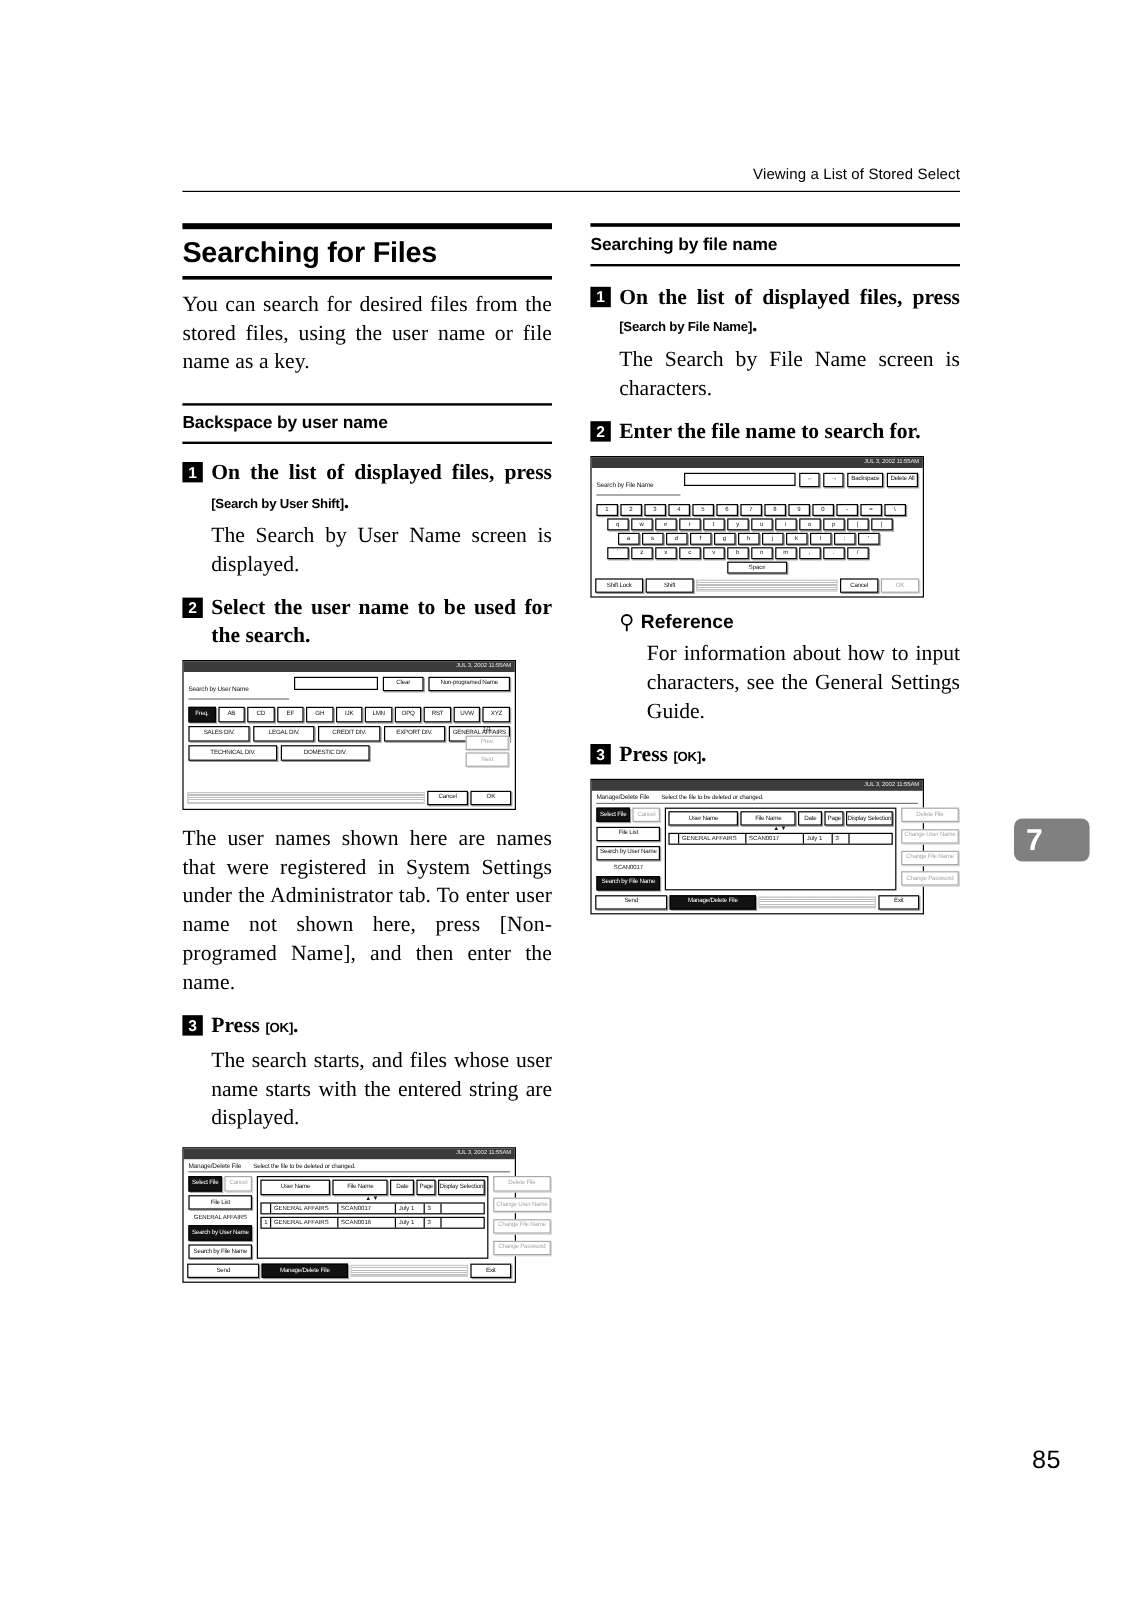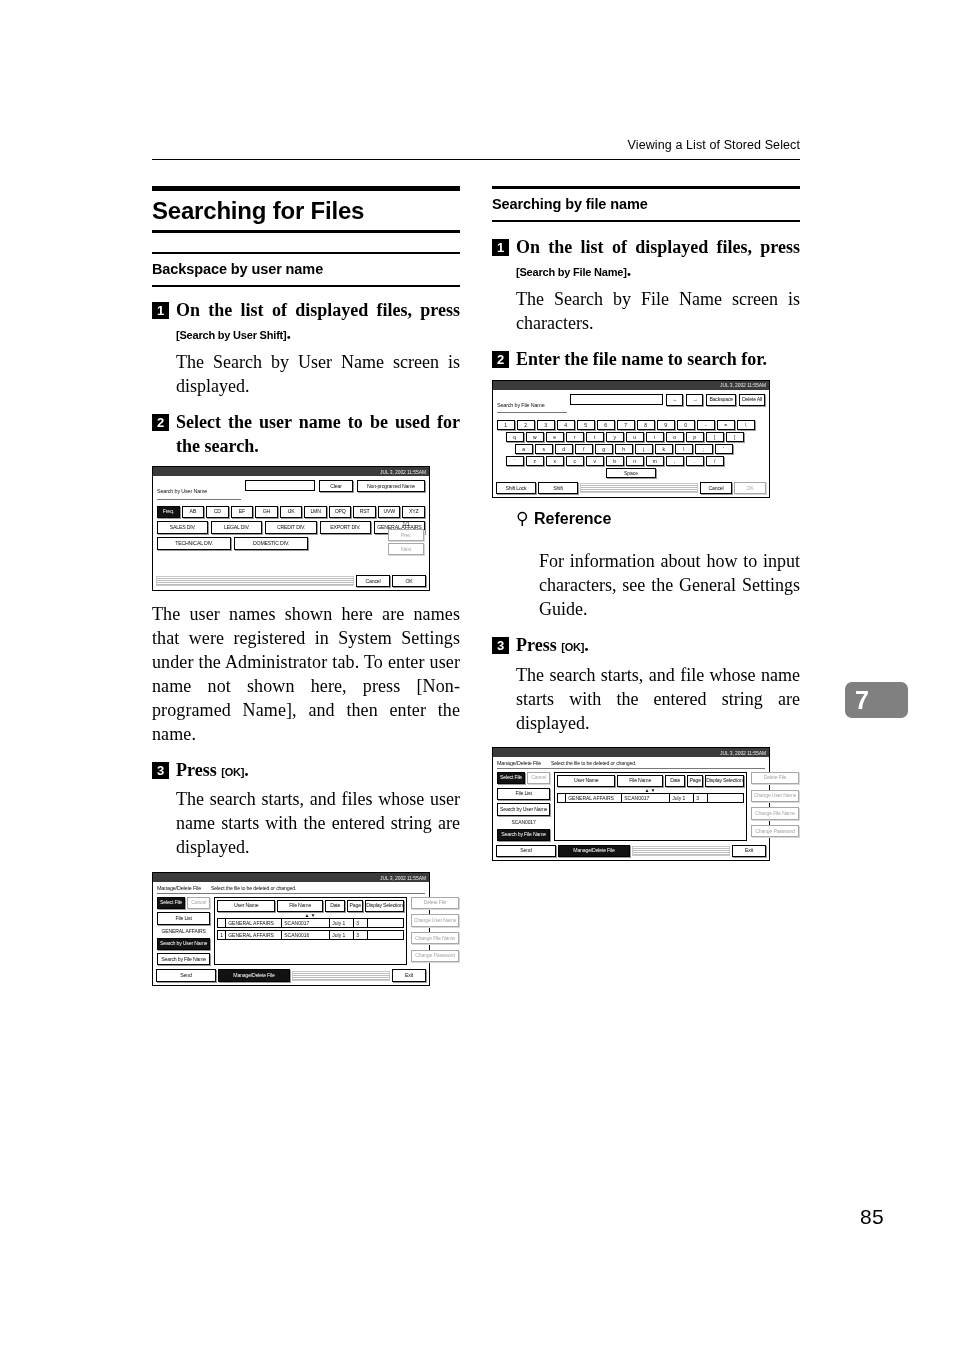--- a/index.html
+++ b/index.html
@@ -133,21 +133,21 @@
     line-height: 1.33;
     margin: 6px 0 12px 24px;
     text-align: justify;
   }
 
   
   .ref-head {
     font-family: "Liberation Sans", sans-serif;
     font-weight: bold;
     font-size: 16px;
-    margin: 4px 0 22px 24px;
+    margin: 4px 0 5px 24px;
     display: flex;
     align-items: center;
     gap: 2px;
   }
   .ref-icon {
     display: inline-block;
     width: 16px;
     height: 16px;
   }
   .ref-body {
@@ -374,20 +374,21 @@
   <div class="head-rule"></div>
 
   <div class="col col-left">
 
     <div class="h1-block">
       <div class="rule-thick"></div>
       <h1 class="title">Searching for Files</h1>
       <div class="rule-med"></div>
     </div>
 
+    <p class="body">You can search for desired files from the stored files, using the user name or file name as a key.</p>
 
     <div style="height:10px"></div>
     <div class="rule-thin"></div>
     <h2 class="subhead">Backspace by user name</h2>
     <div class="rule-thin"></div>
     <div style="height:12px"></div>
 
     <div class="step">
       <span class="step-num">1</span>
       <div class="step-text"><span>On the list of displayed files, press </span><span class="ui">[Search by User Shift]</span><span>.</span></div>
@@ -647,21 +648,20 @@
         </svg>
       </span>
       <span>Reference</span>
     </div>
     <div class="ref-body">For information about how to input characters, see the General Settings Guide.</div>
 
     <div class="step">
       <span class="step-num">3</span>
       <div class="step-text"><span>Press </span><span class="ui">[OK]</span><span>.</span></div>
     </div>
-    <div class="step-body">The search starts, and file whose name starts with the entered string are displayed.</div>
 
     <div class="shot right-shot">
       <div class="shot-topbar">
         <span class="shot-clock">JUL  3, 2002 11:55AM</span>
       </div>
       <div class="shot-inner">
         <div style="display:flex;gap:10px;align-items:baseline;">
           <span class="shot-title">Manage/Delete File</span>
           <span class="shot-hint" style="margin-left:0">Select the file to be deleted or changed.</span>
         </div>

